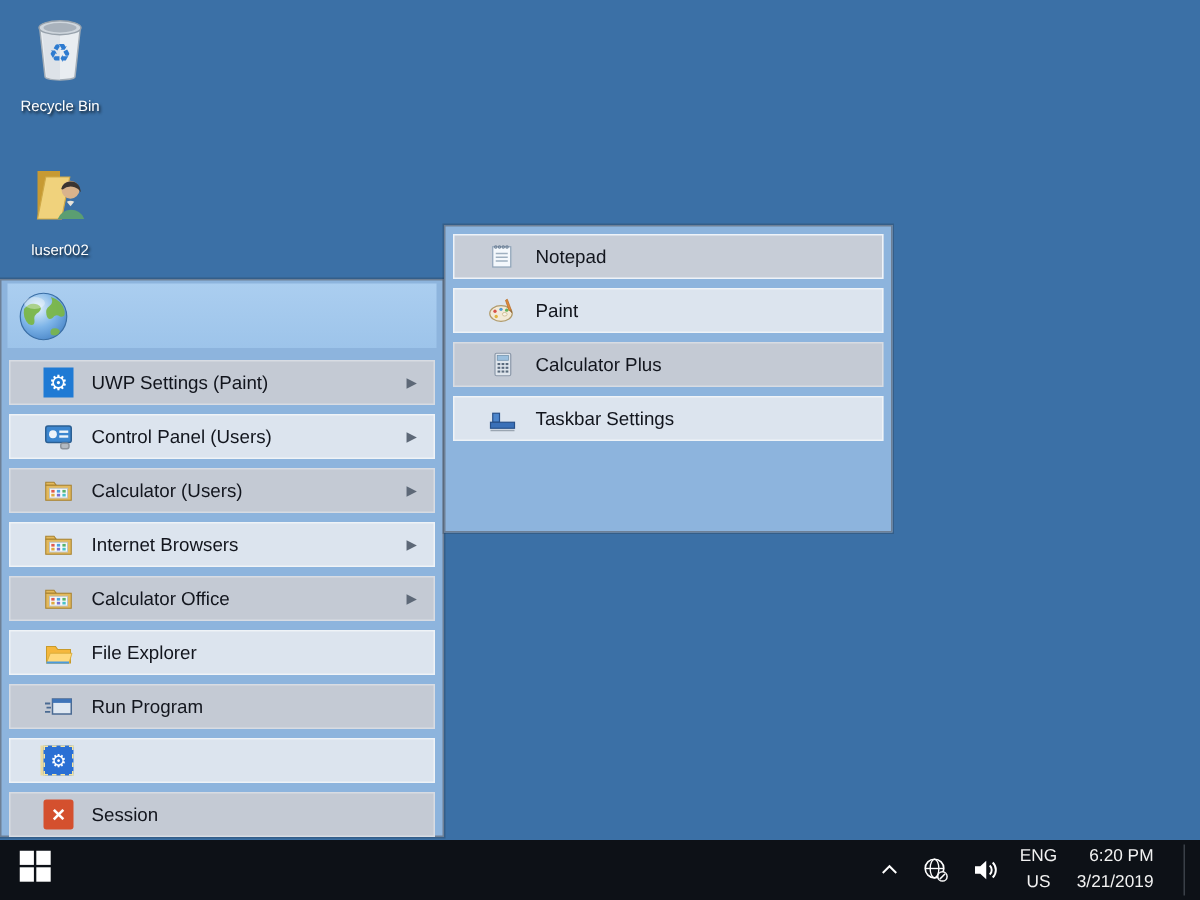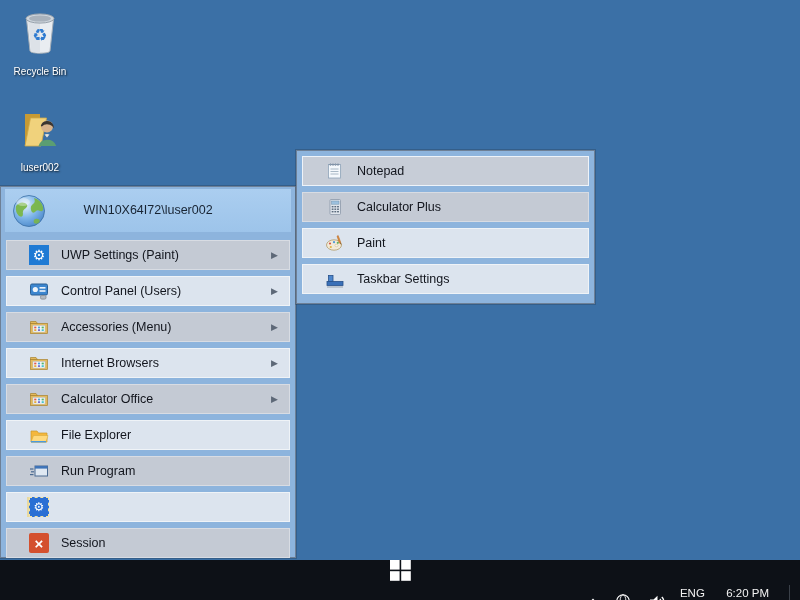--- a/index.html
+++ b/index.html
@@ -24,21 +24,21 @@
   }
   #icon-recycle{left:2px;top:8px;}
   #icon-user{left:2px;top:106px;}
   
   .panel{
     position:absolute;background:var(--panel-bg);
     border:1px solid var(--panel-border);
     box-shadow:0 0 0 1px rgba(30,40,52,.25);
   }
   #main-panel{left:0;top:186px;width:296px;height:372px;}
-  #sub-panel{left:296px;top:150px;width:299px;height:154px;}
+  #sub-panel{left:296px;top:150px;width:299px;height:205px;}
   .menu-header{
     margin:2px 4px 8px 4px;height:43px;position:relative;
     background:linear-gradient(#abcef0,var(--header-bg));
     display:flex;flex-direction:column;justify-content:center;
   }
   .menu-header .hline{
     text-align:center;font-size:12.5px;line-height:1.55;color:#182433;
   }
   .menu-header .globe{position:absolute;left:5px;top:3px;}
   .menu-item{
@@ -58,21 +58,21 @@
   .gbox{width:20px;height:20px;display:flex;align-items:center;justify-content:center;
     font-size:14px;line-height:1;}
   .gear-blue{background:var(--accent-blue);color:#fff;}
   .gear-dotted{background:#2a6fd4;color:#fff;font-size:12px;
     border:1px dashed rgba(255,235,160,.95);box-shadow:-2px 0 0 #e8d9a0;}
   .session-red{background:#d4502e;color:#fff;font-weight:bold;font-size:15px;
     border-radius:2px;}
   
   #taskbar{
     position:absolute;left:0;top:560px;width:800px;height:40px;
-    background:var(--taskbar-bg);display:flex;align-items:center;flex-direction:column;
+    background:var(--taskbar-bg);display:flex;align-items:center;
   }
   #start-button{width:46px;height:40px;display:flex;align-items:center;
     justify-content:center;cursor:pointer;}
   #tray{margin-left:auto;display:flex;align-items:center;gap:13px;
     padding-right:10px;height:100%;}
   .tray-btn{display:flex;align-items:center;justify-content:center;cursor:pointer;}
   .tray-text{color:#f2f2f2;font-size:11.5px;line-height:1.45;}
   #lang-block{text-align:center;}
   #clock-block{text-align:right;border-right:1px solid #3a4048;padding-right:20px;}
 </style>
@@ -117,21 +117,20 @@
               <stop offset="100%" stop-color="#4a86c8"></stop>
           </radialGradient>
         </defs>
         <circle cx="19" cy="19" r="15.5" fill="url(#gl)" stroke="#3a6ea5" stroke-width="0.8"></circle>
         <path d="M6 14 q4 -5 9 -3 q4 2 1 5 q-4 2 -3 6 q0 4 -4 2 q-4 -4 -3 -10z" fill="#7ab648" opacity="0.95"></path>
         <path d="M24 6 q7 2 9 9 q1 5 -3 4 q-3 -2 -5 1 q-3 2 -4 -2 q-1 -4 2 -6 q3 -2 1 -6z" fill="#7ab648" opacity="0.95"></path>
         <path d="M25 27 q4 -1 5 2 q-2 4 -6 2 q-1 -3 1 -4z" fill="#7ab648" opacity="0.9"></path>
         <ellipse cx="13" cy="10" rx="7" ry="4" fill="#ffffff" opacity="0.35"></ellipse>
       </svg>
     </span>
-    <div class="hline">WIN10X64I72\luser002</div>
   </div>
 
   <div class="items">
 
     <div class="menu-item gray">
       <span class="mi-icon gbox gear-blue">⚙</span>
       <span class="mi-label">UWP Settings (Paint)</span>
       <span class="mi-arrow">▶</span>
     </div>
 
@@ -156,21 +155,21 @@
           <rect x="1.5" y="6.5" width="17" height="10" fill="#e3b95c" stroke="#a8822f" stroke-width="0.7"></rect>
           <rect x="4" y="8.5" width="12" height="6.5" fill="#f7f9fb" stroke="#b9c2cc" stroke-width="0.6"></rect>
           <rect x="5.2" y="9.6" width="2.2" height="1.8" fill="#e05a4e"></rect>
             <rect x="8.9" y="9.6" width="2.2" height="1.8" fill="#4aa3e0"></rect>
             <rect x="12.6" y="9.6" width="2.2" height="1.8" fill="#58b26a"></rect>
           <rect x="5.2" y="12.2" width="2.2" height="1.8" fill="#e0a93e"></rect>
             <rect x="8.9" y="12.2" width="2.2" height="1.8" fill="#7a6fd0"></rect>
             <rect x="12.6" y="12.2" width="2.2" height="1.8" fill="#49c2c9"></rect>
         </svg>
       </span>
-      <span class="mi-label">Accessories (Menu)</span>
+      <span class="mi-label">Calculator (Users)</span>
       <span class="mi-arrow">▶</span>
     </div>
 
     <div class="menu-item">
       <span class="mi-icon">
         <svg width="20" height="20" viewBox="0 0 20 20">
           <path d="M1.5 6.5 L1.5 4.5 L7 4.5 L8.5 6.5 Z" fill="#e3b95c" stroke="#a8822f" stroke-width="0.7"></path>
           <rect x="1.5" y="6.5" width="17" height="10" fill="#e3b95c" stroke="#a8822f" stroke-width="0.7"></rect>
           <rect x="4" y="8.5" width="12" height="6.5" fill="#f7f9fb" stroke="#b9c2cc" stroke-width="0.6"></rect>
           <rect x="5.2" y="9.6" width="2.2" height="1.8" fill="#e05a4e"></rect>
@@ -248,20 +247,36 @@
         <line x1="5.5" y1="8" x2="13.5" y2="8" stroke="#9fb0c0" stroke-width="0.9"></line>
         <line x1="5.5" y1="10.5" x2="13.5" y2="10.5" stroke="#9fb0c0" stroke-width="0.9"></line>
         <line x1="5.5" y1="13" x2="13.5" y2="13" stroke="#9fb0c0" stroke-width="0.9"></line>
         <circle cx="5.5" cy="3.6" r="0.8" fill="none" stroke="#6d8096" stroke-width="0.7"></circle>
         <circle cx="8" cy="3.6" r="0.8" fill="none" stroke="#6d8096" stroke-width="0.7"></circle>
         <circle cx="10.5" cy="3.6" r="0.8" fill="none" stroke="#6d8096" stroke-width="0.7"></circle>
         <circle cx="13" cy="3.6" r="0.8" fill="none" stroke="#6d8096" stroke-width="0.7"></circle>
       </svg>
     </span>
     <span class="mi-label">Notepad</span>
+  </div>
+
+  <div class="menu-item">
+    <span class="mi-icon">
+      <svg width="20" height="20" viewBox="0 0 20 20">
+        <ellipse cx="9" cy="12" rx="7.5" ry="5.2" fill="#f2ead8" stroke="#b09a6a" stroke-width="0.8"></ellipse>
+        <ellipse cx="11.5" cy="12.5" rx="1.6" ry="1.2" fill="#f7f3e8" stroke="#c8b488" stroke-width="0.5"></ellipse>
+        <circle cx="5" cy="10.5" r="1.1" fill="#d85348"></circle>
+        <circle cx="5.8" cy="14" r="1.1" fill="#e2b43e"></circle>
+        <circle cx="9" cy="9.2" r="1.1" fill="#4f9ad8"></circle>
+        <circle cx="12.8" cy="9.8" r="1.1" fill="#62b25c"></circle>
+        <path d="M13.2 2.5 L15.8 9.5 L14.4 10.2 L12 3.2 Z" fill="#e08a3c" stroke="#b56a22" stroke-width="0.5"></path>
+        <path d="M15.8 9.5 L16.6 12 L14.9 10.4 Z" fill="#8a5a2a"></path>
+      </svg>
+    </span>
+    <span class="mi-label">Paint</span>
   </div>
 
   <div class="menu-item gray">
     <span class="mi-icon">
       <svg width="20" height="20" viewBox="0 0 20 20">
         <rect x="5" y="2.5" width="10.5" height="15" rx="1" fill="#dfe5ec" stroke="#8b98a8" stroke-width="0.8"></rect>
         <rect x="6.5" y="4" width="7.5" height="3.2" fill="#9cc0de" stroke="#7292ac" stroke-width="0.5"></rect>
         <g fill="#5a6a7c">
           <rect x="6.7" y="9" width="1.8" height="1.4"></rect>
             <rect x="9.4" y="9" width="1.8" height="1.4"></rect>
@@ -274,36 +289,20 @@
             <rect x="12.1" y="14" width="1.8" height="1.4"></rect>
         </g>
       </svg>
     </span>
     <span class="mi-label">Calculator Plus</span>
   </div>
 
   <div class="menu-item">
     <span class="mi-icon">
       <svg width="20" height="20" viewBox="0 0 20 20">
-        <ellipse cx="9" cy="12" rx="7.5" ry="5.2" fill="#f2ead8" stroke="#b09a6a" stroke-width="0.8"></ellipse>
-        <ellipse cx="11.5" cy="12.5" rx="1.6" ry="1.2" fill="#f7f3e8" stroke="#c8b488" stroke-width="0.5"></ellipse>
-        <circle cx="5" cy="10.5" r="1.1" fill="#d85348"></circle>
-        <circle cx="5.8" cy="14" r="1.1" fill="#e2b43e"></circle>
-        <circle cx="9" cy="9.2" r="1.1" fill="#4f9ad8"></circle>
-        <circle cx="12.8" cy="9.8" r="1.1" fill="#62b25c"></circle>
-        <path d="M13.2 2.5 L15.8 9.5 L14.4 10.2 L12 3.2 Z" fill="#e08a3c" stroke="#b56a22" stroke-width="0.5"></path>
-        <path d="M15.8 9.5 L16.6 12 L14.9 10.4 Z" fill="#8a5a2a"></path>
-      </svg>
-    </span>
-    <span class="mi-label">Paint</span>
-  </div>
-
-  <div class="menu-item">
-    <span class="mi-icon">
-      <svg width="20" height="20" viewBox="0 0 20 20">
         <rect x="3.5" y="6.5" width="4.5" height="6" fill="#4d86cc" stroke="#27508a" stroke-width="0.8"></rect>
         <rect x="2" y="12.5" width="16" height="4" fill="#3a70b8" stroke="#27508a" stroke-width="0.8"></rect>
         <line x1="2" y1="18" x2="18" y2="18" stroke="#9aa5b1" stroke-width="1"></line>
       </svg>
     </span>
     <span class="mi-label">Taskbar Settings</span>
   </div>
 
 </div>
 

